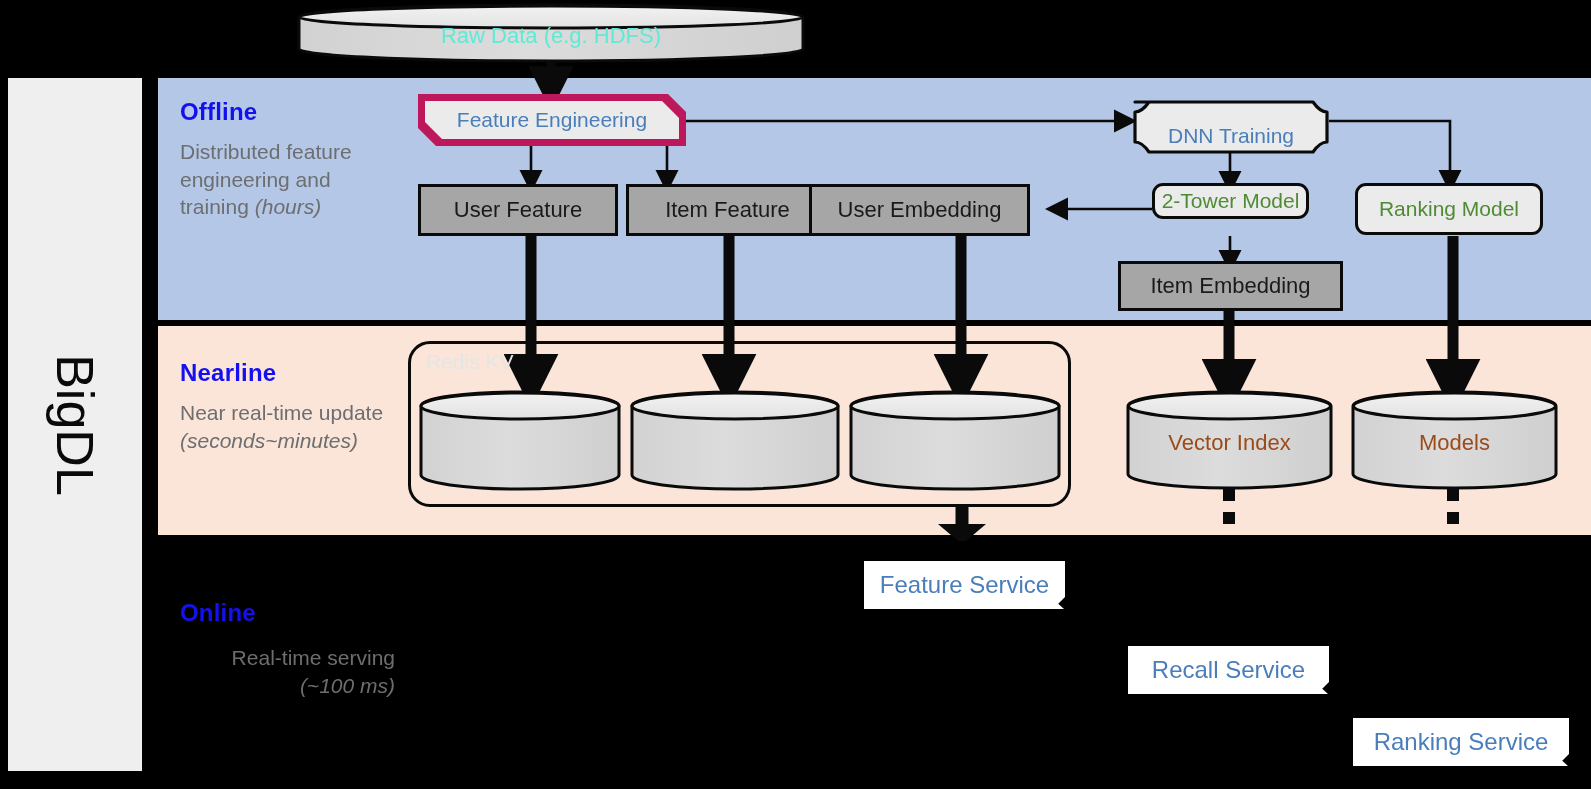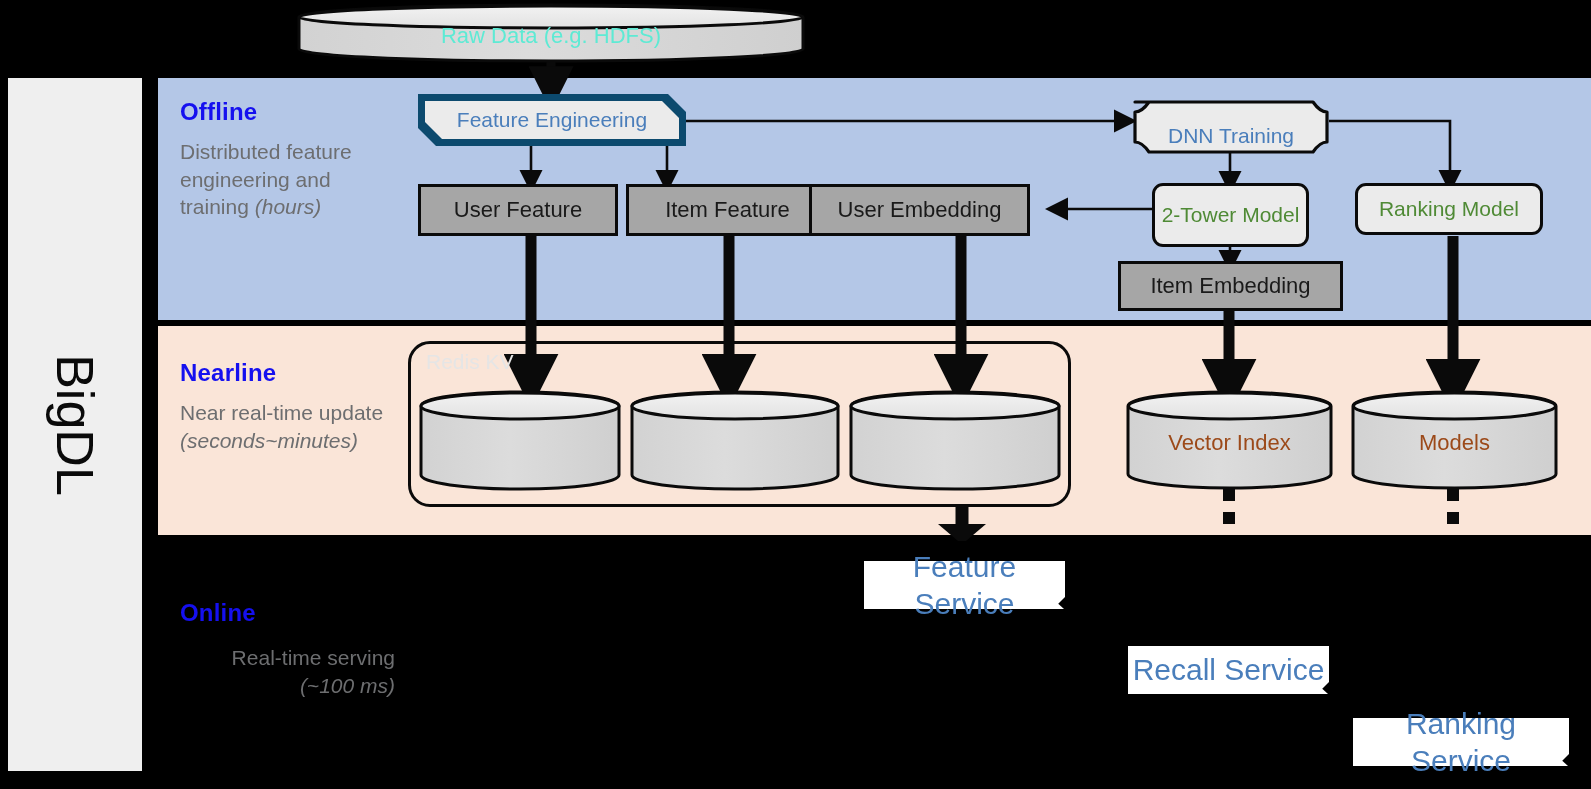--- a/index.html
+++ b/index.html
@@ -84,21 +84,21 @@
     background: #ebebeb;
     border: 3px solid #0a0a0a;
   }
   .proc-blue-text { color: #4a7ebb; }
   .proc-green-text { color: #4f8a35; }
 
   .chamfer {
     
     clip-path: polygon(0 0, calc(100% - 18px) 0, 100% 18px, 100% 100%, 18px 100%, 0 calc(100% - 18px));
     border: none;
-    background: #0c4a6e;
+    background: #be185d;
     padding: 7px;
   }
   .chamfer-inner {
     width: 100%; height: 100%;
     background: #ebebeb;
     clip-path: polygon(0 0, calc(100% - 17px) 0, 100% 17px, 100% 100%, 17px 100%, 0 calc(100% - 17px));
     display: flex; align-items: center; justify-content: center;
   }
 
   .bracket {
@@ -139,21 +139,21 @@
     color: #e5e5e5;
   }
 
   
   .note {
     position: absolute;
     background: #ffffff;
     color: #4a7ebb;
     display: flex; align-items: center; justify-content: center;
     text-align: center;
-    font-size: 30px;
+    font-size: 24px;
     line-height: 1.25;
   }
   .note-fold-svg { position: absolute; right: -1px; bottom: -1px; }
 
   
   #wires {
     position: absolute; left: 0; top: 0;
     width: 1591px; height: 789px;
     pointer-events: none;
   }
@@ -289,21 +289,21 @@
   <div class="node gray-box" style="left:418px; top:184px; width:200px; height:52px;">
     <span>User Feature</span>
   </div>
   <div class="node gray-box" style="left:626px; top:184px; width:203px; height:52px;">
     <span>Item Feature</span>
   </div>
   <div class="node gray-box" style="left:809px; top:184px; width:221px; height:52px;">
     <span>User Embedding</span>
   </div>
 
-  <div class="node proc-box rounded" style="left:1152px; top:183px; width:157px; height:64px;">
+  <div class="node proc-box rounded" style="left:1152px; top:183px; width:157px; height:36px;">
     <span class="proc-green-text">2-Tower Model</span>
   </div>
 
   <div class="node proc-box rounded" style="left:1355px; top:183px; width:188px; height:52px;">
     <span class="proc-green-text">Ranking Model</span>
   </div>
 
   <div class="node gray-box" style="left:1118px; top:261px; width:225px; height:50px;">
     <span>Item Embedding</span>
   </div>

